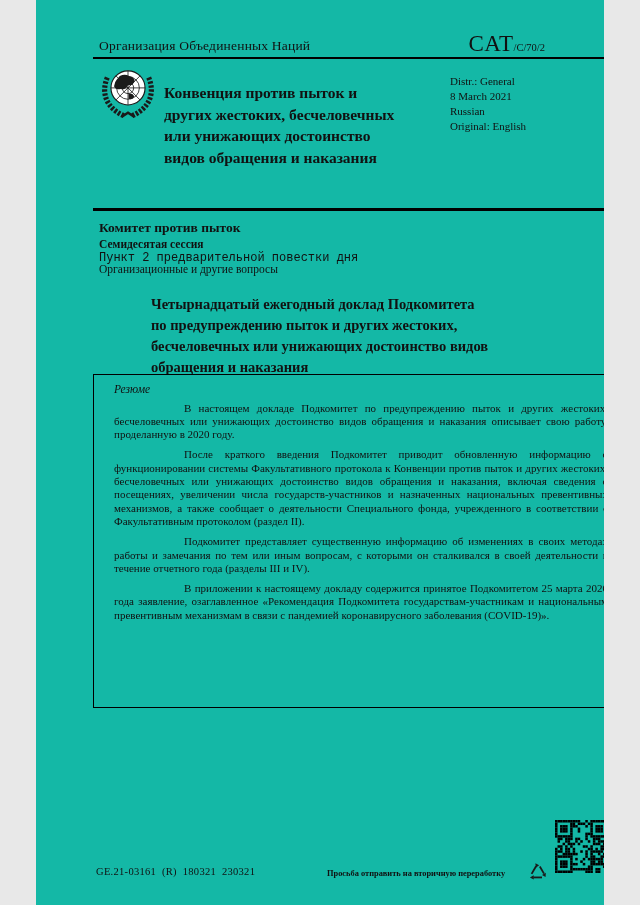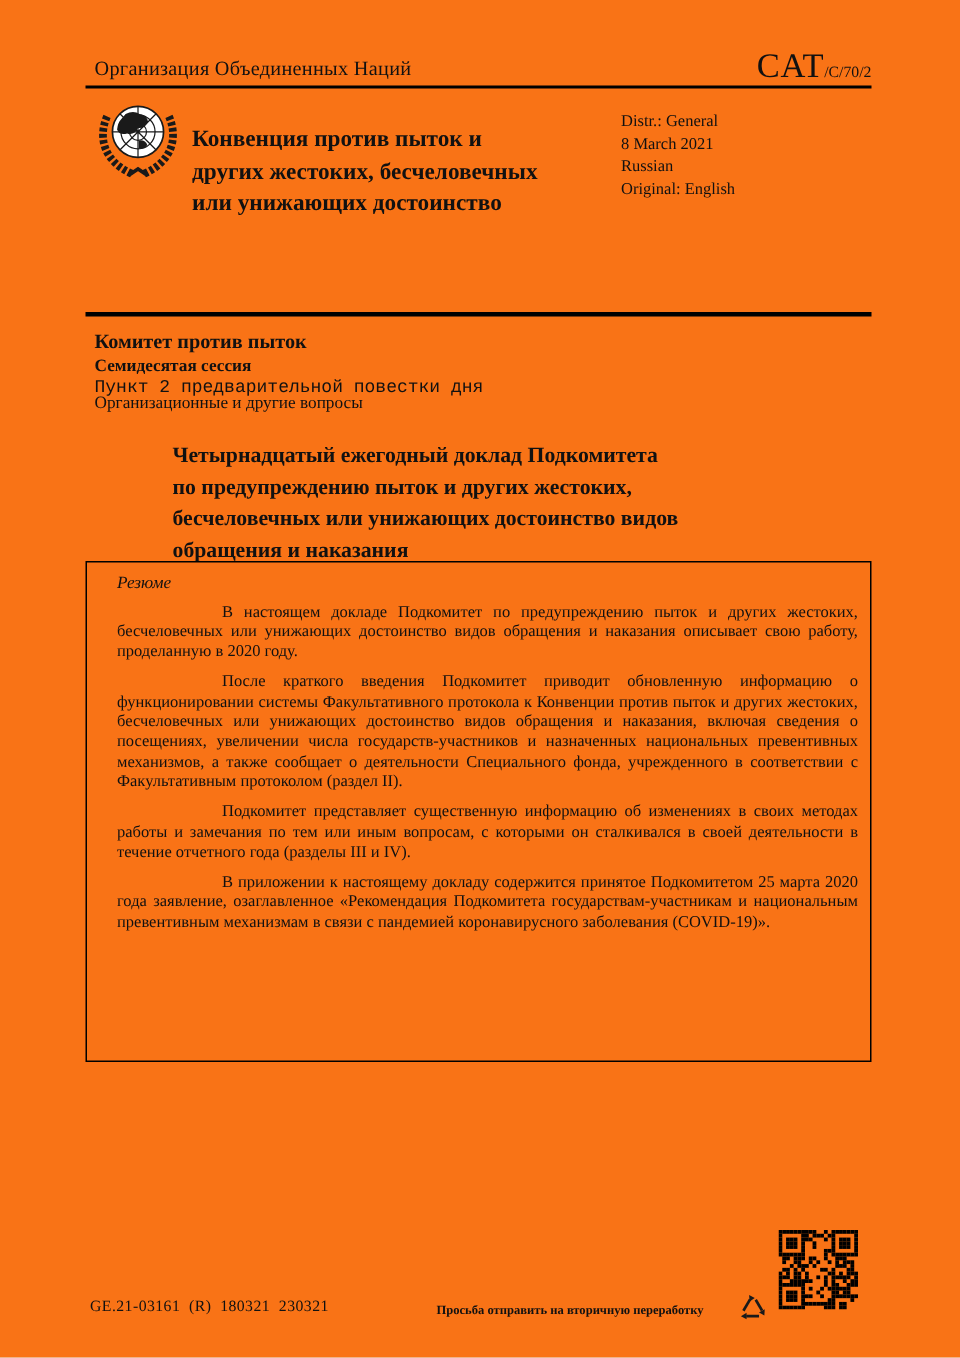--- a/index.html
+++ b/index.html
@@ -1,20 +1,20 @@
 <!DOCTYPE html>
 <html><head>
 <meta charset="utf-8">
 <style>
   html,body{margin:0;padding:0;background:#e8e8e8;}
   .page{
     position:relative;
-    width:640px;height:905px;
+    width:568px;height:905px;
     margin:0 auto;
-    background:#f97316;
+    background:#14b8a6;
     color:#111;
     font-family:"Liberation Serif","DejaVu Serif",serif;
     overflow:hidden;
   }
   
   .org-name{
     position:absolute;left:63px;top:38px;
     font-size:13.5px;letter-spacing:.2px;
   }
   .doc-symbol{
@@ -92,20 +92,21 @@
       <path d="M13.5 25 H46.5 M30 8.5 V41.5 M18.3 13.3 L41.7 36.7 M41.7 13.3 L18.3 36.7" stroke="#1a1a1a" stroke-width=".8" fill="none"></path>
       <path d="M22 13.5 q5 -2.5 9 0 q5 1 5.5 5 q-2 4.5 -6.5 4 q-2.5 5 -7 3.5 q-5 1.5 -6.5 -2.5 q.5 -4.5 2.5 -6.5 z" fill="#1a1a1a"></path>
       <path d="M30.5 30.5 q4.5 -.5 5.5 3 q-2.5 3.5 -5.5 2 z" fill="#1a1a1a"></path>
     </svg>
   </div>
 
   <div class="masthead-title">
     <div>Конвенция против пыток и</div>
     <div>других жестоких, бесчеловечных</div>
     <div>или унижающих достоинство</div>
+    <div>видов обращения и наказания</div>
   </div>
 
   <div class="doc-meta">
     <div>Distr.: General</div>
     <div>8 March 2021</div>
     <div>Russian</div>
     <div>Original: English</div>
   </div>
 
   <div class="rule-thick"></div>

